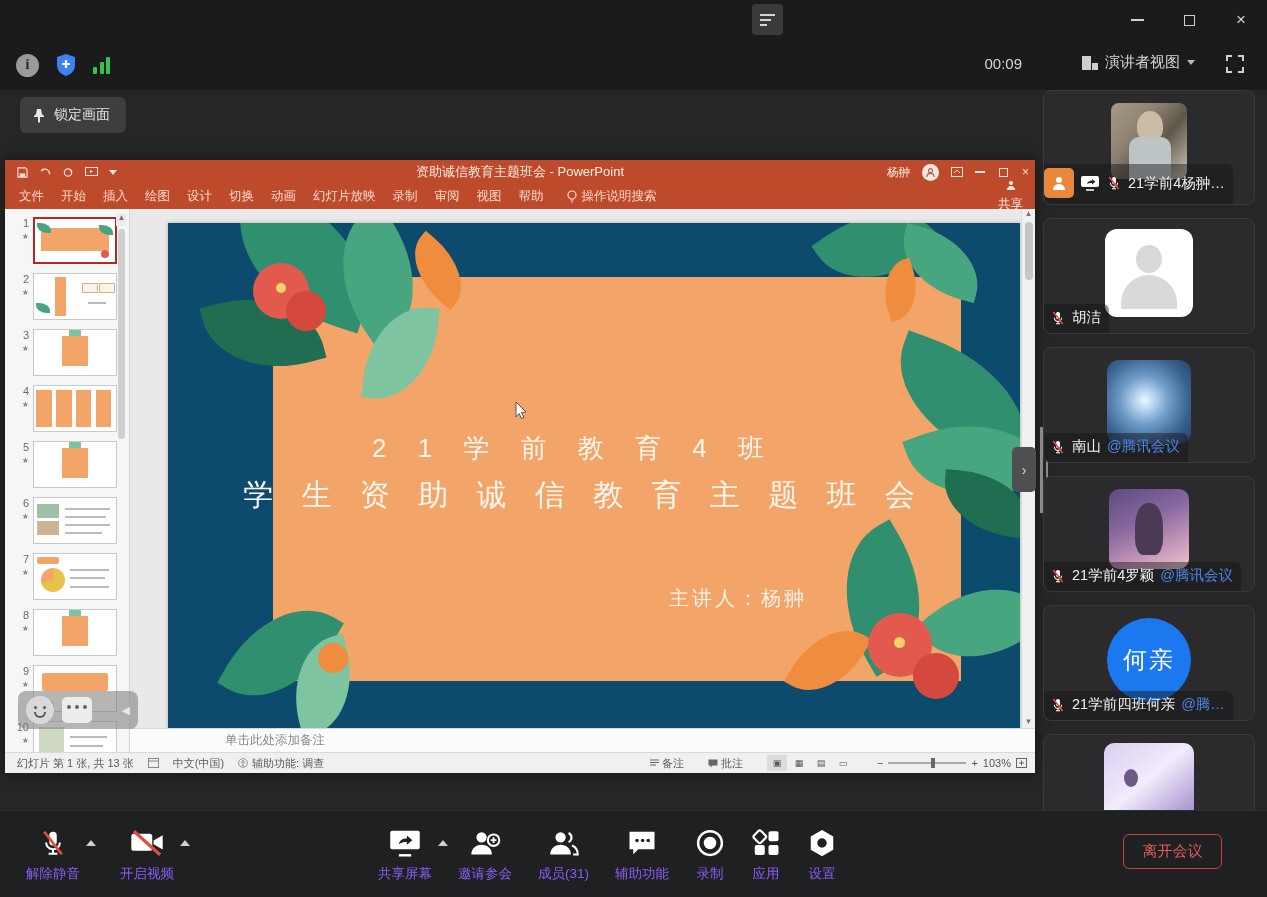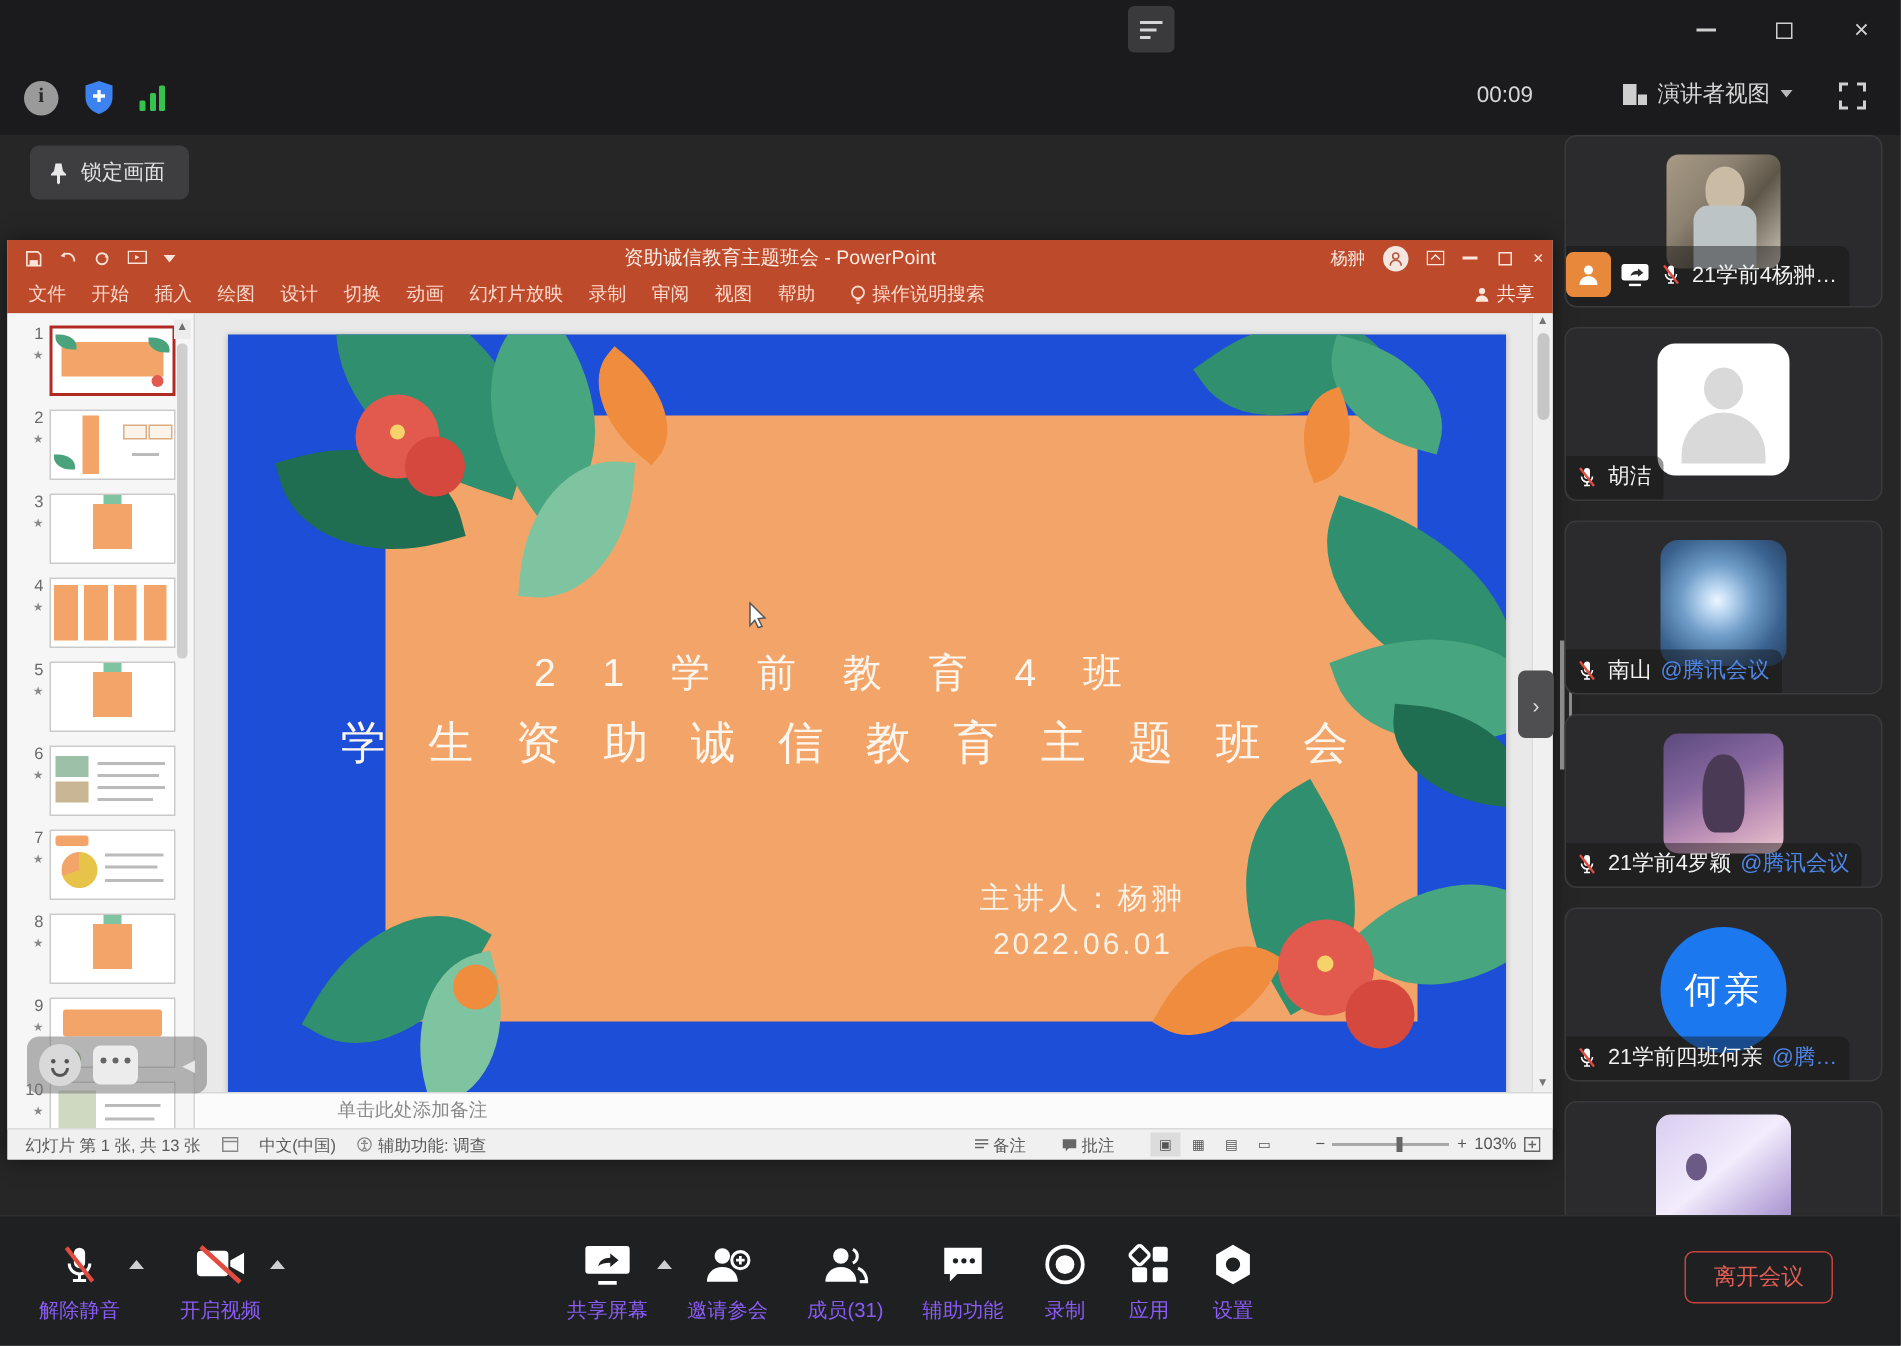--- a/index.html
+++ b/index.html
@@ -66,21 +66,21 @@
   .acct-av { width:17px; height:17px; border-radius:50%; background:#f6e6e0; display:flex;
     align-items:center; justify-content:center; }
   .ppt-wc { display:flex; align-items:center; gap:14px; color:#ffe6dd; font-size:12px; }
   .ppt-wc .m { width:10px; height:2px; background:#ffe6dd; display:block;}
   .ppt-wc .r { width:9px; height:9px; border:1.3px solid #ffe6dd; display:block;}
   .ribbon { height:25px; background:#bc4a2b; display:flex; align-items:center; position:relative;
     padding-left:14px; gap:17px; }
   .rtab { color:#ffd9cc; font-size:12.5px; cursor:pointer; white-space:nowrap; }
   .tellme { display:flex; align-items:center; gap:5px; color:#ffd9cc; font-size:12.5px; margin-left:6px; cursor:pointer;}
   .rib-share { position:absolute; right:12px; display:flex; align-items:center; gap:5px; color:#ffe6dd;
-    font-size:12.5px; cursor:pointer; }
+    font-size:12.5px; cursor:pointer;flex-direction:column; }
 
   .ppt-body { flex:1; display:flex; min-height:0; background:#e4e4e4; position:relative;}
   
   .thumbs { width:125px; background:#f6f6f6; border-right:1px solid #d5d5d5; padding:8px 0 0 6px;
     display:flex; flex-direction:column; gap:9px; overflow:hidden; position:relative;}
   .th-row { display:flex; gap:4px; }
   .th-num { width:18px; text-align:right; color:#6a6a6a; font-size:11px; line-height:13px; }
   .th-num .star { display:block; color:#8a8a8a; font-size:8px; }
   .th-box { width:84px; height:47px; background:#fff; border:1px solid #c9c9c9; position:relative;
     cursor:pointer; overflow:hidden;}
@@ -98,21 +98,21 @@
   .mini-col { position:absolute; top:8%; width:19%; height:84%; background:#f3a468; }
   .mini-line { position:absolute; height:2px; background:#bbb; }
   .mini-photo { position:absolute; background:#9cc0a8; }
   .mini-pie { position:absolute; left:8%; top:30%; width:24px; height:24px; border-radius:50%;
     background:conic-gradient(#e8c34a 0 70%, #f3a468 0); }
   .mini-orrect { position:absolute; left:10%; top:16%; width:80%; height:40%; background:#f3a468; border-radius:2px;}
 
   
   .edcol { flex:1; display:flex; flex-direction:column; min-width:0; }
   .editor { flex:1; position:relative; background:#e9e9e9; overflow:hidden;}
-  .canvas { position:absolute; left:22px; top:14px; width:852px; height:594px; background:#1d4ed8;
+  .canvas { position:absolute; left:38px; top:14px; width:852px; height:594px; background:#0c4a6e;
     box-shadow:0 0 4px rgba(0,0,0,.25); overflow:hidden; }
   .orange-panel { position:absolute; left:105px; top:54px; width:688px; height:404px; background:#f3a468; }
   .s-title1 { position:absolute; left:0; right:40px; top:208px; text-align:center; color:#fdf6ee;
     font-size:26px; letter-spacing:12px; font-weight:400; }
   .s-title2 { position:absolute; left:0; right:20px; top:252px; text-align:center; color:#fdf6ee;
     font-size:30px; letter-spacing:10px; font-weight:400; }
   .s-sub { position:absolute; left:420px; top:362px; width:300px; text-align:center; color:#fbf2e6;
     font-size:20px; letter-spacing:3px; }
   .s-date { position:absolute; left:420px; top:396px; width:300px; text-align:center; color:#fbf2e6;
     font-size:20px; letter-spacing:2px; }
@@ -461,21 +461,20 @@
               <i class="flower" style="left:745px;top:430px;width:46px;height:46px;background:#d4483e;"></i>
               <i class="flower" style="left:726px;top:414px;width:11px;height:11px;background:#f5d36a;"></i>
 
               <i class="leaf" style="left:55px;top:390px;width:115px;height:80px;background:#2f8f6e;transform:rotate(120deg);"></i>
               <i class="leaf" style="left:110px;top:430px;width:90px;height:65px;background:#7fc4a0;transform:rotate(75deg);"></i>
               <i class="flower" style="left:150px;top:420px;width:30px;height:30px;background:#f08c3e;"></i>
 
               <div class="s-title1">2 1 学 前 教 育 4 班</div>
               <div class="s-title2">学 生 资 助 诚 信 教 育 主 题 班 会</div>
               <div class="s-sub">主讲人：杨翀</div>
-              <div class="s-date">2022.06.01</div>
 
               <svg class="cursor-arrow" width="13" height="18" viewBox="0 0 13 18">
                 <path d="M1 1l10 10-4.5.5 2.5 5-2.5 1-2.3-5L1 16z" fill="#fff" stroke="#555" stroke-width="1"></path>
               </svg>
             </div>
             <div class="vscroll">
               <div>▲</div>
               <div class="thumb"></div>
               <div class="dn">▼</div>
             </div>

